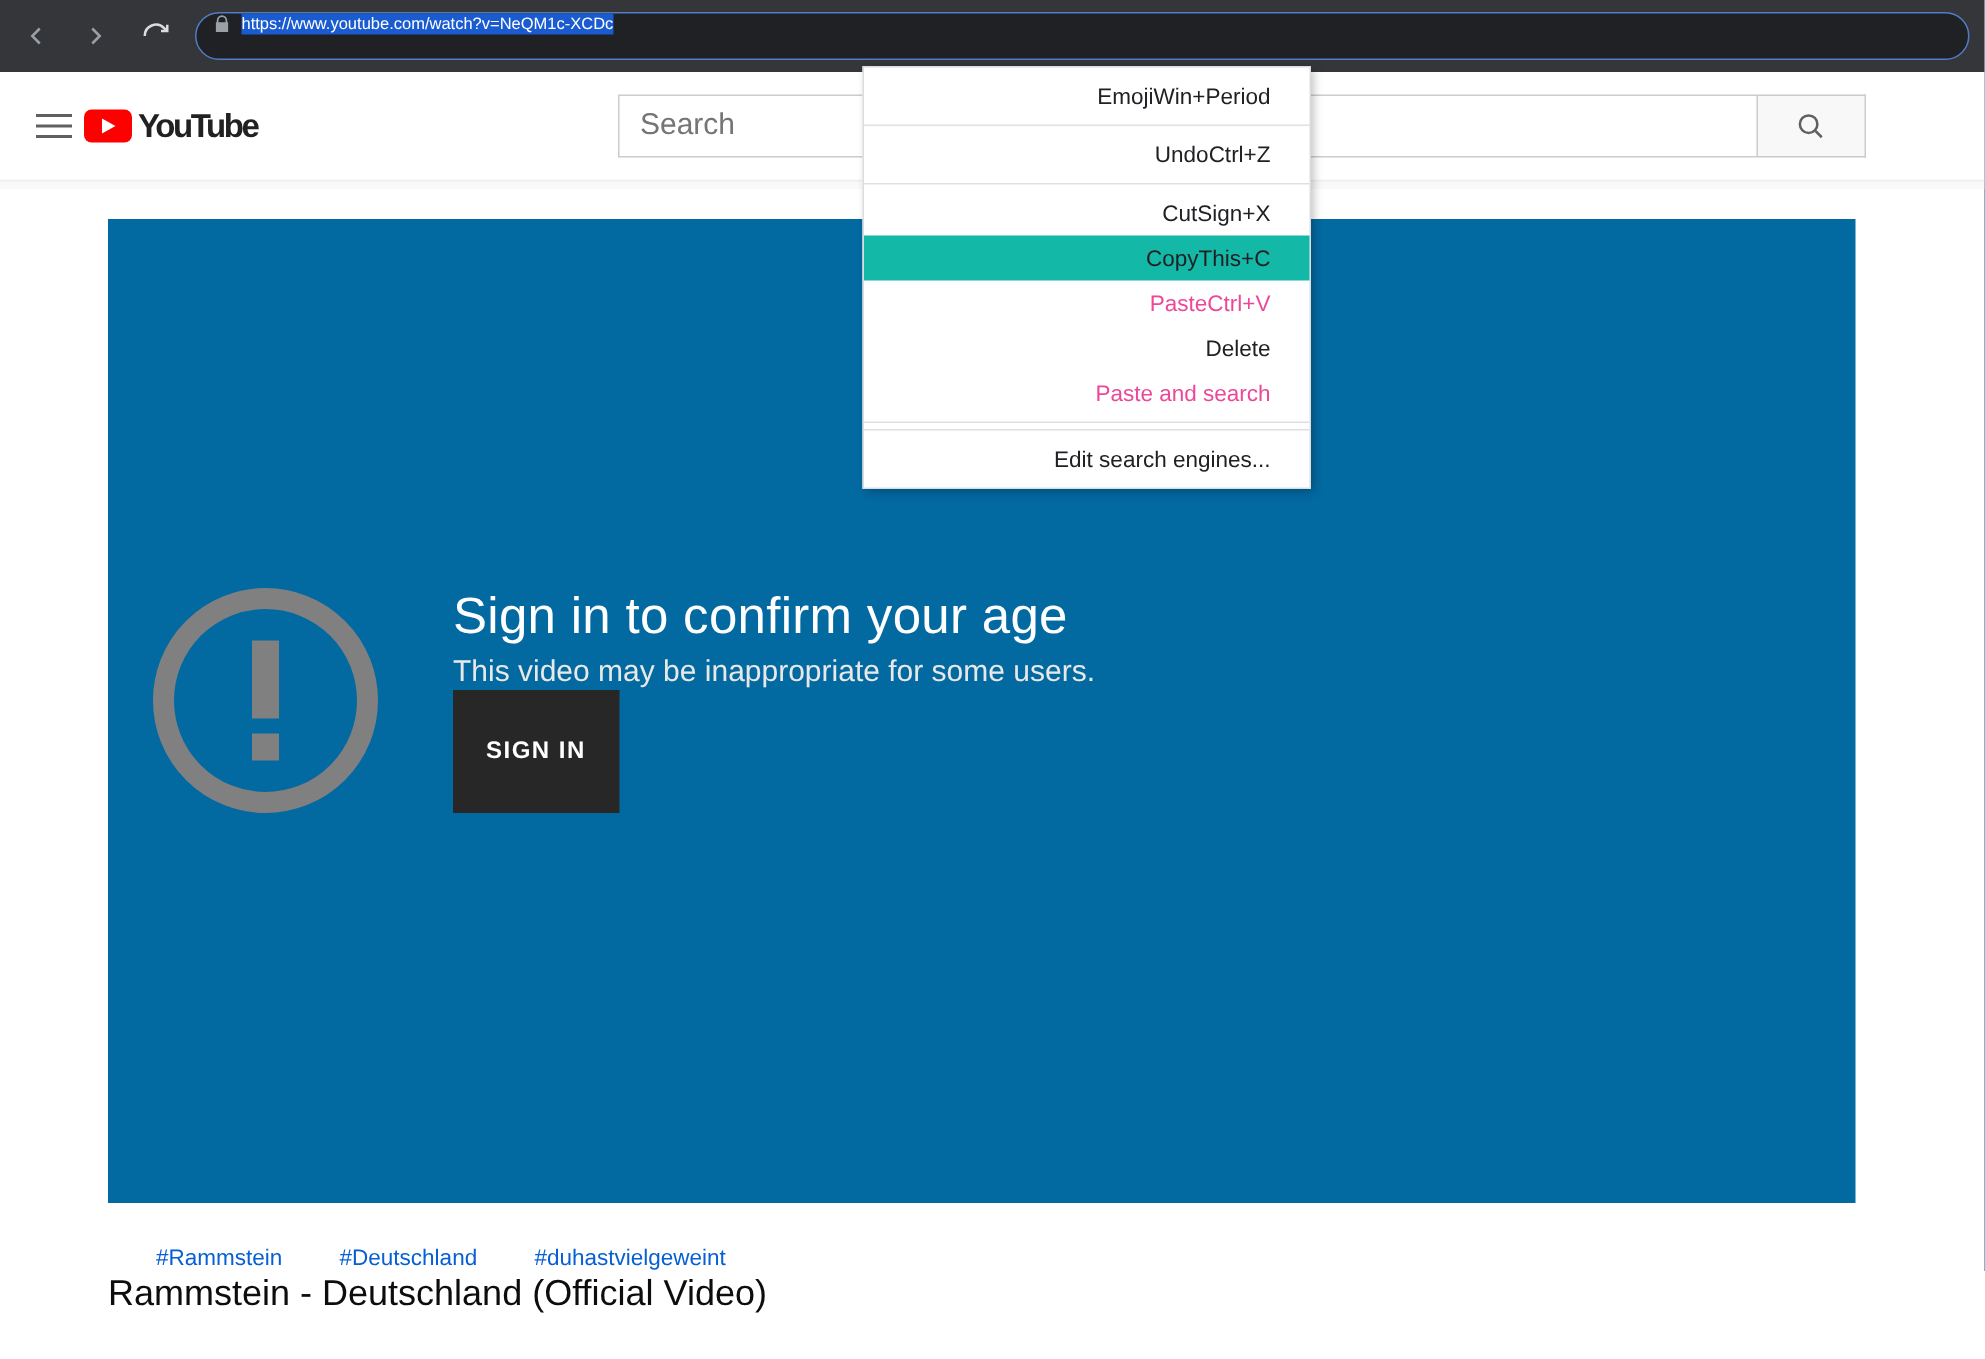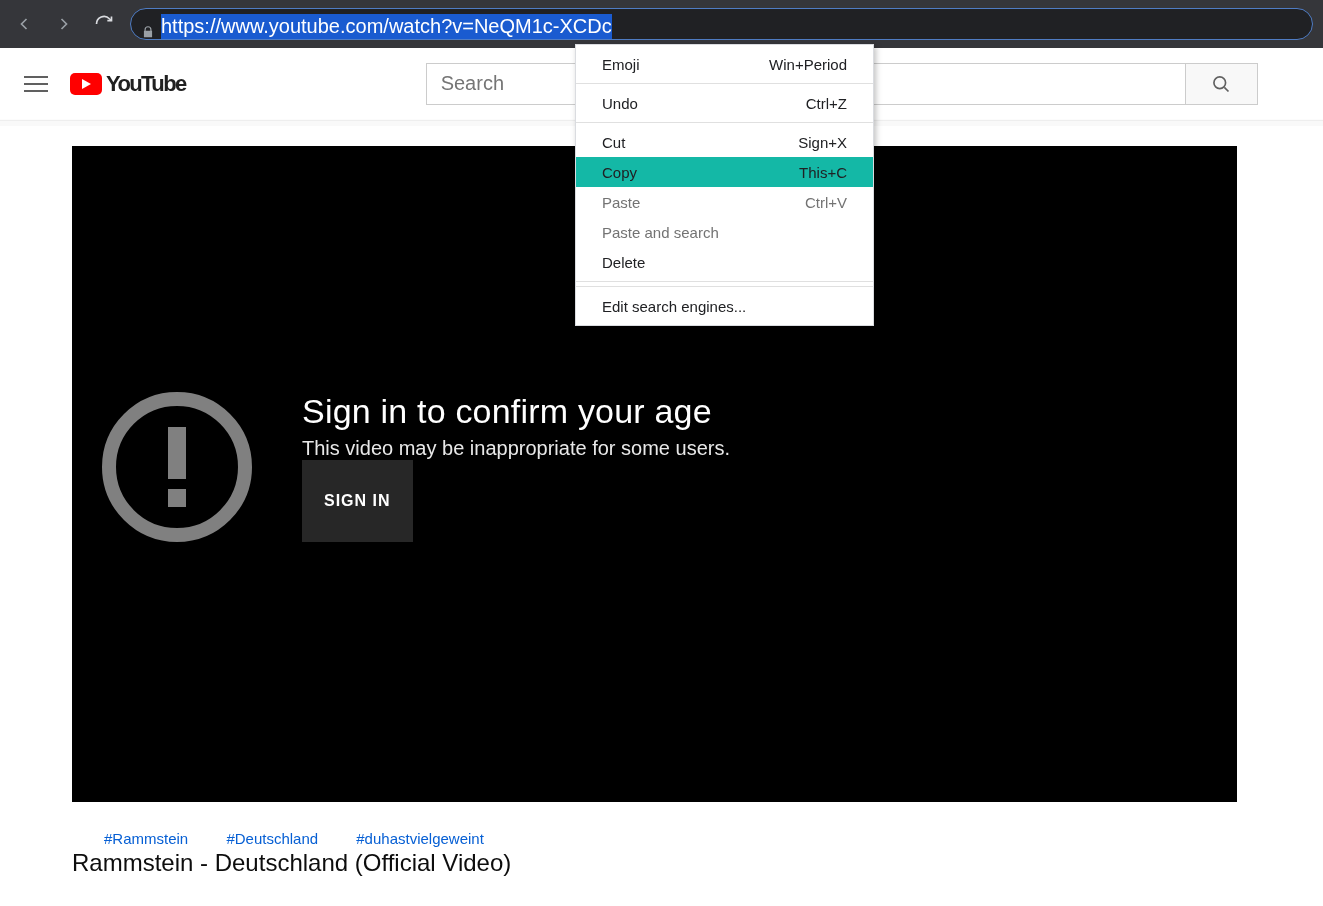--- a/index.html
+++ b/index.html
@@ -7,35 +7,35 @@
 
     
     .chrome-bar {
       height: 48px; background: #35363a; display: flex; align-items: center;
       padding: 0 10px; gap: 12px;
     }
     .nav-btn { width: 28px; height: 28px; display: flex; align-items: center; justify-content: center; cursor: pointer; color: #9aa0a6; border-radius: 50%; }
     .nav-btn.active { color: #dadce0; }
     .addr-wrap {
       flex: 1; height: 32px; background: #202124; border: 1px solid #4f7cc3;
-      border-radius: 16px; display: flex; align-items: flex-end; padding: 0 10px;
-      color: #e8eaed; font-size: 20px; overflow: hidden;
+      border-radius: 16px; display: flex; align-items: flex-start; padding: 0 10px;
+      color: #e8eaed; font-size: 11px; overflow: hidden;
     }
     .lock { color: #9aa0a6; margin-right: 6px; display:flex; }
     .url-sel {
       background: #1a5bd0; color: #fff; padding: 1px 0; white-space: nowrap;
     }
 
     
     .yt-masthead {
       height: 72px; background: #fff; display: flex; align-items: center;
       padding: 0 16px; border-bottom: 1px solid rgba(0,0,0,0.01);
     }
     .menu-btn { width: 40px; height: 40px; display: flex; align-items: center; justify-content: center; cursor: pointer; color: #606060; }
-    .yt-logo { display: flex; align-items: center; margin-left: 14px; cursor: pointer; }
+    .yt-logo { display: flex; align-items: center; cursor: pointer; }
     .yt-logo-play {
       width: 32px; height: 22px; background: #ff0000; border-radius: 5px;
       position: relative; margin-right: 4px;
     }
     .yt-logo-play::after {
       content: ""; position: absolute; left: 12px; top: 6px;
       border-left: 9px solid #fff; border-top: 5px solid transparent; border-bottom: 5px solid transparent;
     }
     .yt-logo-text { font-size: 22px; font-weight: 700; letter-spacing: -1.6px; color: #212121; }
     .yt-search-wrap { display: flex; margin-left: 240px; }
@@ -45,21 +45,21 @@
     }
     .yt-search-btn {
       width: 72px; height: 42px; border: 1px solid #ccc; border-left: none;
       background: #f8f8f8; display: flex; align-items: center; justify-content: center; cursor: pointer;
     }
     .content-divider { height: 6px; background: #f9f9f9; box-shadow: inset 0 1px 0 #eee; }
 
     
     .page { padding: 20px 72px 0 72px; }
     .player {
-      width: 1165px; height: 656px; background: #000000; color: #fff; position: relative;
+      width: 1165px; height: 656px; background: #0369a1; color: #fff; position: relative;
     }
     .age-gate { position: absolute; top: 246px; left: 30px; display: flex; align-items: center; }
     .exclaim {
       width: 150px; height: 150px; border: 14px solid #808080; border-radius: 50%;
       display: flex; flex-direction: column; align-items: center; justify-content: center;
       margin-right: 50px;
     }
     .exclaim .bar { width: 18px; height: 52px; background: #808080; margin-bottom: 10px; }
     .exclaim .dot { width: 18px; height: 18px; background: #808080; }
     .age-txt h1 { font-size: 34px; font-weight: 500; margin-bottom: 6px; letter-spacing: .2px; }
@@ -72,25 +72,25 @@
     .hashtags a { color: #065fd4; text-decoration: none; margin-right: 2px; cursor: pointer; margin-left: 32px; }
     .vid-title { font-size: 24px; font-weight: 400; color: #0d0d0d; margin-top: 2px; }
 
     
     .ctx-menu {
       position: absolute; top: 44px; left: 575px; width: 299px; background: #fff;
       border: 1px solid #dadce0; box-shadow: 2px 2px 6px rgba(0,0,0,.25);
       font-size: 15px; color: #202124; padding: 4px 0; z-index: 50;
     }
     .ctx-item {
-      height: 30px; display: flex; align-items: center; justify-content: space-between;
+      height: 30px; display: flex; align-items: center; justify-content: flex-end;
       padding: 0 26px; cursor: pointer;
     }
     .ctx-item.hover { background: #14b8a6; }
-    .ctx-item.disabled { color: #737373; cursor: default; }
+    .ctx-item.disabled { color: #ec4899; cursor: default; }
     .ctx-sep { height: 1px; background: #e0e0e0; margin: 4px 0; }
   </style>
 </head>
 <body>
 
 <div class="chrome-bar">
   <div class="nav-btn">
     <svg width="20" height="20" viewBox="0 0 24 24" fill="none" stroke="currentColor" stroke-width="2">
         <polyline points="15 18 9 12 15 6"></polyline>
       </svg>
@@ -179,27 +179,27 @@
       <span>Sign+X</span>
     </div>
     <div class="ctx-item hover">
       <span>Copy</span>
       <span>This+C</span>
     </div>
     <div class="ctx-item disabled">
       <span>Paste</span>
       <span>Ctrl+V</span>
     </div>
+    <div class="ctx-item">
+      <span>Delete</span>
+      <span></span>
+    </div>
     <div class="ctx-item disabled">
       <span>Paste and search</span>
       <span></span>
     </div>
-    <div class="ctx-item">
-      <span>Delete</span>
-      <span></span>
-    </div>
     <div class="ctx-sep"></div>
     <div class="ctx-sep"></div>
     <div class="ctx-item">
       <span>Edit search engines...</span>
       <span></span>
     </div>
   </div>
 
 </body></html>

